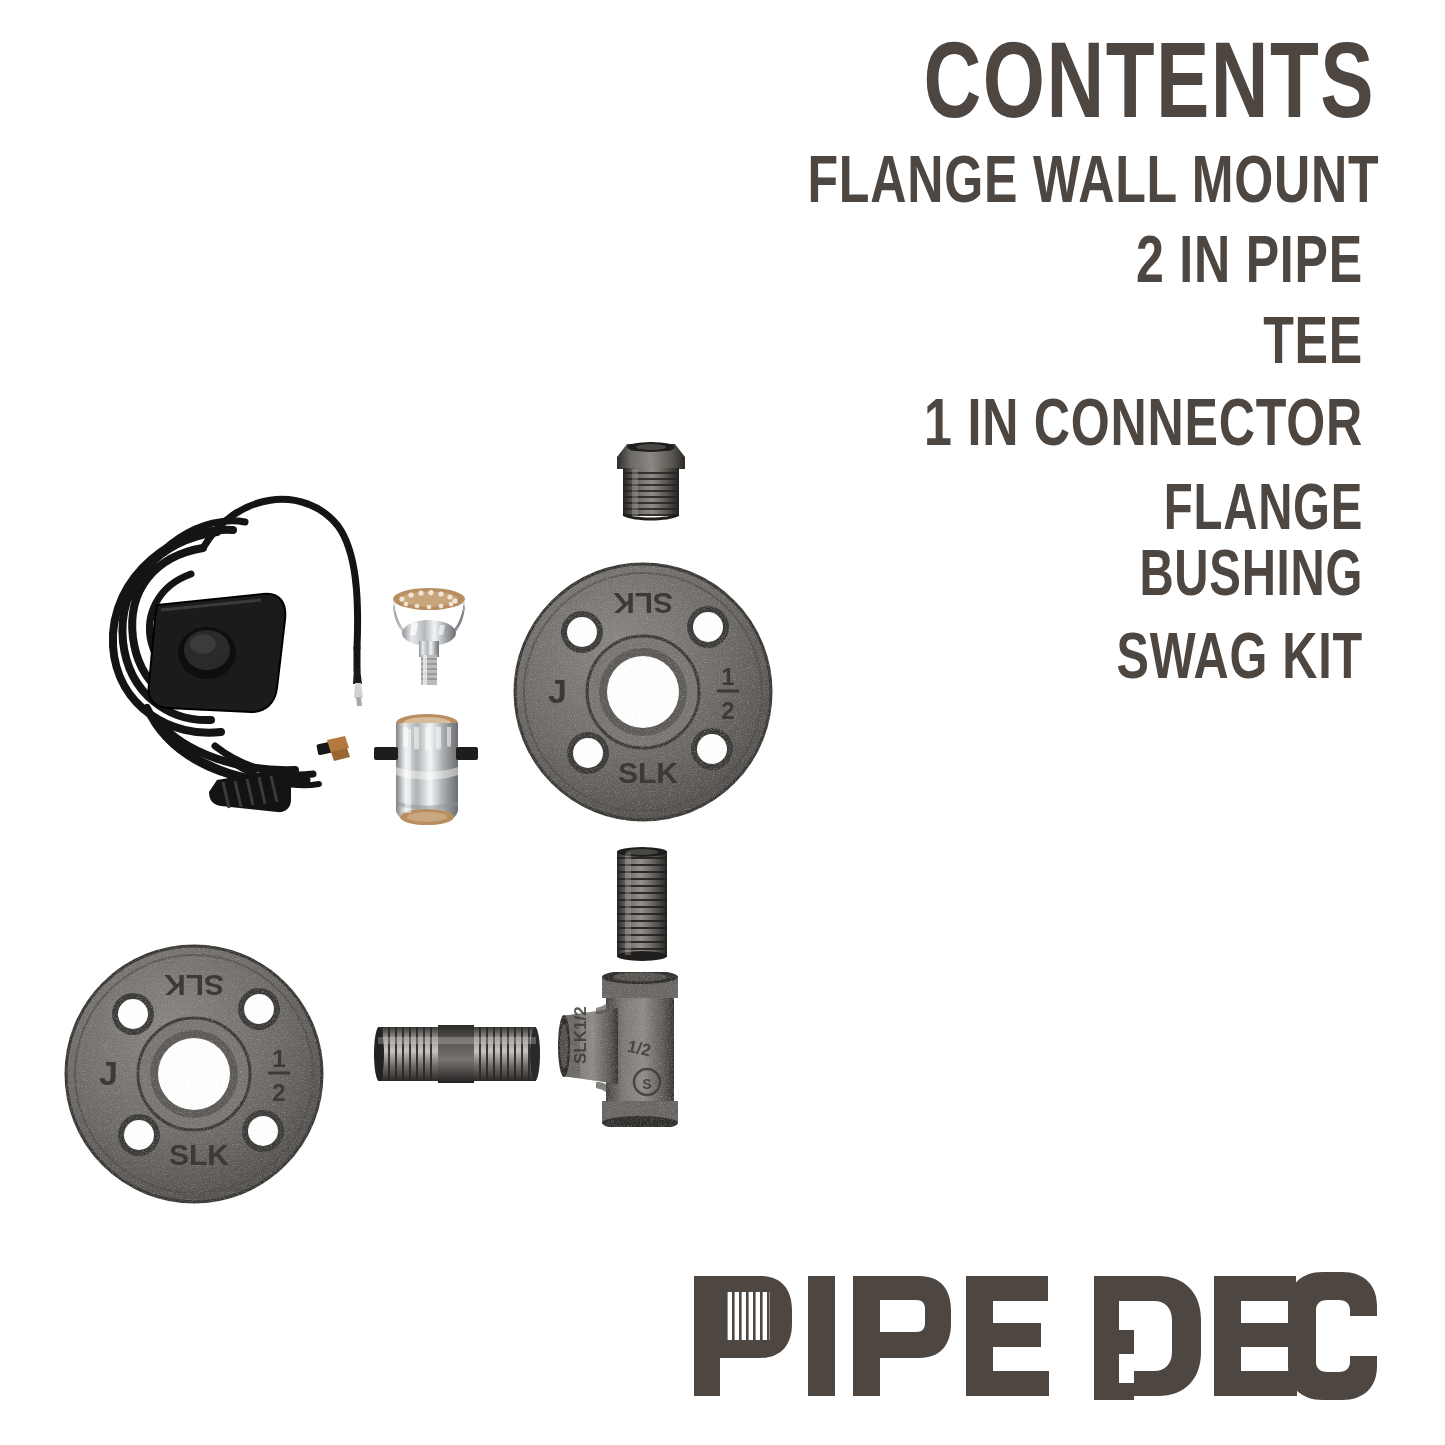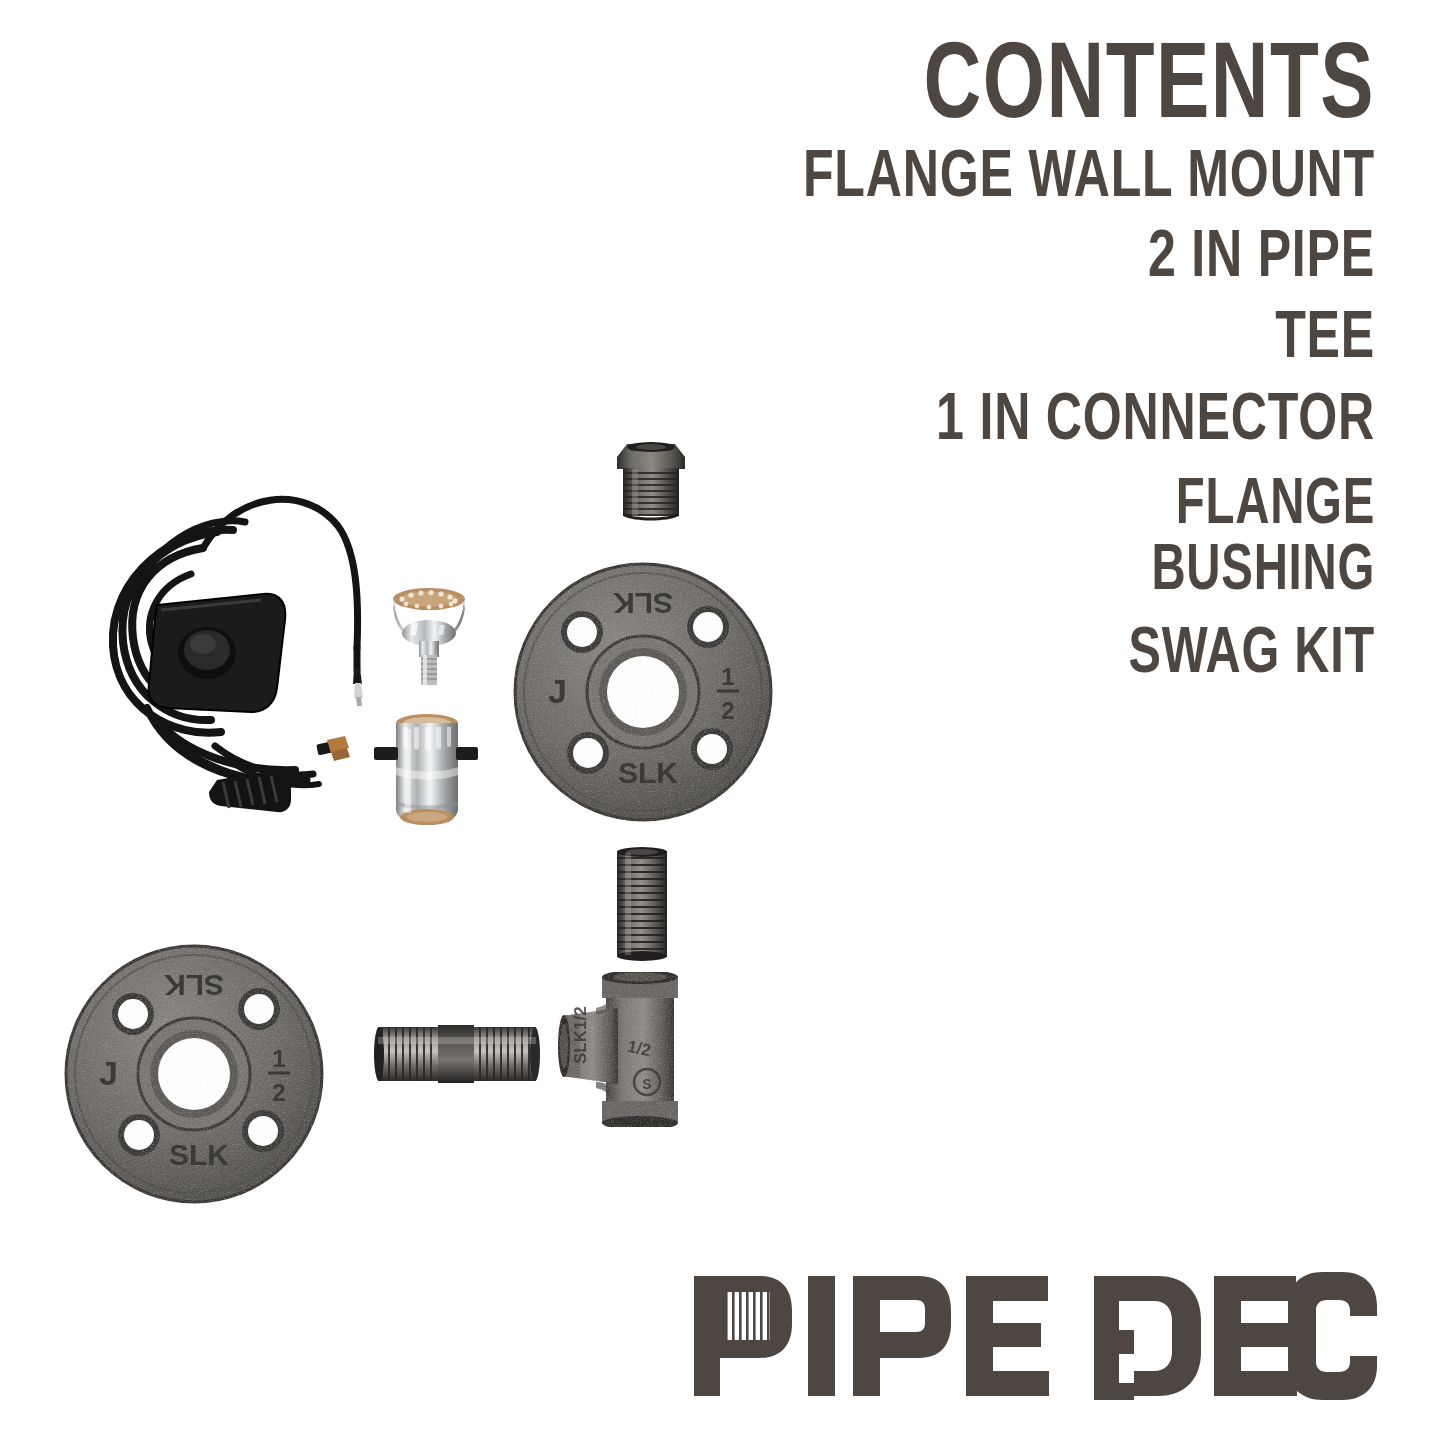--- a/index.html
+++ b/index.html
@@ -21,21 +21,21 @@
   }
   .heading{
     font-size:108px;line-height:0.96;
     font-weight:700;
     letter-spacing:2px;
     transform:scaleX(0.74);
     transform-origin:right center;
     margin:28px 0 0 0;
     white-space:nowrap;
   }
-  .contents-list{list-style:none;margin:0;padding:0;}
+  .contents-list{list-style:none;margin:12px;padding:0;}
   .contents-list li{
     font-weight:700;
     white-space:nowrap;
     transform-origin:right center;
     color:#4d4641;
   }
   .li-0{font-size:66px;line-height:1.08;transform:scaleX(0.76);letter-spacing:1px;margin-top:6px;}
   .li-1{font-size:66px;line-height:1.10;transform:scaleX(0.76);letter-spacing:1px;margin-top:8px;}
   .li-2{font-size:66px;line-height:1.10;transform:scaleX(0.76);letter-spacing:1px;margin-top:8px;}
   .li-3{font-size:66px;line-height:1.10;transform:scaleX(0.76);letter-spacing:1px;margin-top:10px;}

